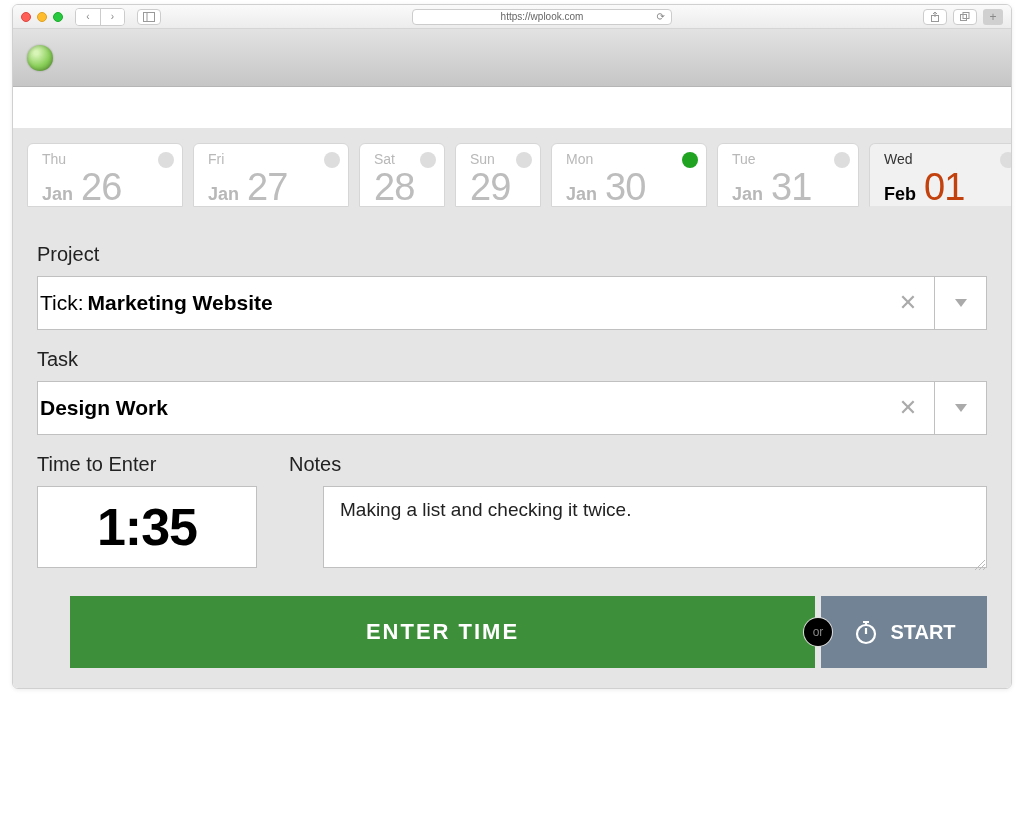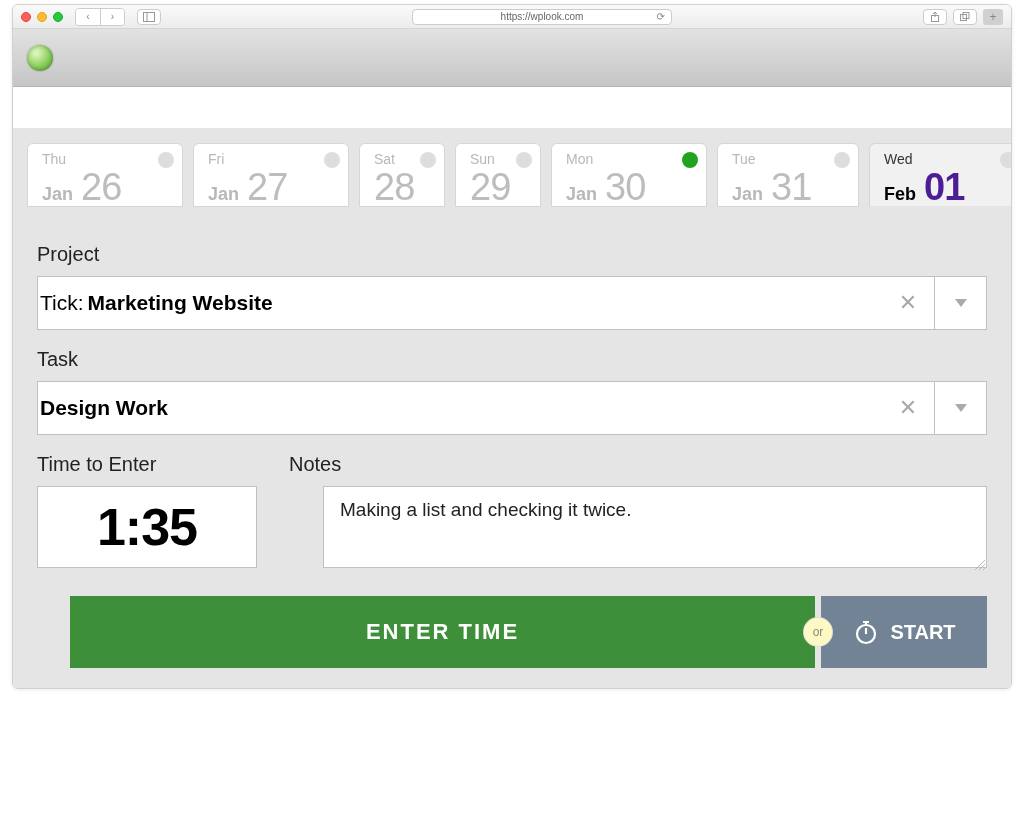--- a/index.html
+++ b/index.html
@@ -62,21 +62,21 @@
 }
 .date-card.selected{border-bottom-color:#e5e5e5;}
 .date-card .dow{font-size:14px;color:#b8b8b8;line-height:1;}
 .date-card .mrow{display:flex;align-items:baseline;gap:8px;}
 .date-card .mon{font-size:18px;font-weight:600;color:#b8b8b8;}
 .date-card .dnum{font-size:38px;font-weight:500;color:#bdbdbd;letter-spacing:-1px;}
 .date-card .dot{width:16px;height:16px;border-radius:50%;background:#ddd;position:absolute;top:8px;right:8px;}
 .date-card.today .dot{background:#1fa321;}
 .date-card.selected .dow{color:#333;}
 .date-card.selected .mon{color:#000;font-weight:700;}
-.date-card.selected .dnum{color:#4c1d95;font-weight:700;}
+.date-card.selected .dnum{color:#c2410c;font-weight:400;}
 .date-card.w0{flex:0 0 156px;}
 .date-card.w1{flex:0 0 156px;}
 .date-card.w2{flex:0 0 86px;}
 .date-card.w3{flex:0 0 86px;}
 .date-card.w4{flex:0 0 156px;}
 .date-card.w5{flex:0 0 142px;}
 .date-card.w6{flex:0 0 156px;background:#f1f1f1;}
 
 .form-area{background:#e5e5e5;padding:30px 24px 20px 24px;}
 .flabel{font-size:20px;color:#222;margin-bottom:10px;margin-top:18px;}
@@ -92,21 +92,21 @@
 
 .row2{display:flex;gap:32px;margin-top:18px;}
 .time-col{flex:0 0 220px;}
 .notes-col{flex:1;}
 .time-box{background:#fff;border:1px solid #c0c0c0;height:82px;display:flex;align-items:center;justify-content:center;font-size:52px;font-weight:700;letter-spacing:-1px;}
 .notes-box{background:#fff;border:1px solid #c0c0c0;height:82px;padding:12px 16px;font-size:19px;color:#222;position:relative;resize:none;width:100%;font-family:inherit;}
 .resize-grip{position:absolute;right:2px;bottom:2px;width:12px;height:12px;color:#bbb;pointer-events:none;}
 
 .action-bar{display:flex;margin-top:24px;gap:6px;height:72px;align-items:stretch;}
 .enter-btn{flex:1;background:#3d8f3a;color:#fff;font-size:22px;font-weight:600;letter-spacing:2px;display:flex;align-items:center;justify-content:center;cursor:pointer;margin-left:33px;}
-.or-badge{width:28px;height:28px;border-radius:50%;background:#fef9c3;color:#888;font-size:12px;display:flex;align-items:center;justify-content:center;align-self:center;margin:0 -17px;z-index:2;position:relative;box-shadow:0 0 0 1px #ddd;}
+.or-badge{width:28px;height:28px;border-radius:50%;background:#000000;color:#888;font-size:12px;display:flex;align-items:center;justify-content:center;align-self:center;margin:0 -17px;z-index:2;position:relative;box-shadow:0 0 0 1px #ddd;}
 .start-btn{flex:0 0 166px;background:#718394;color:#fff;display:flex;align-items:center;justify-content:center;gap:10px;font-size:20px;font-weight:600;cursor:pointer;}
 .start-btn svg{width:28px;height:28px;stroke:#fff;fill:none;stroke-width:2.2;}
 </style>
 </head>
 <body>
 
 <div class="browser-window">
   <div class="browser-toolbar">
     <div class="traffic">
       <span class="tr-red"></span>

